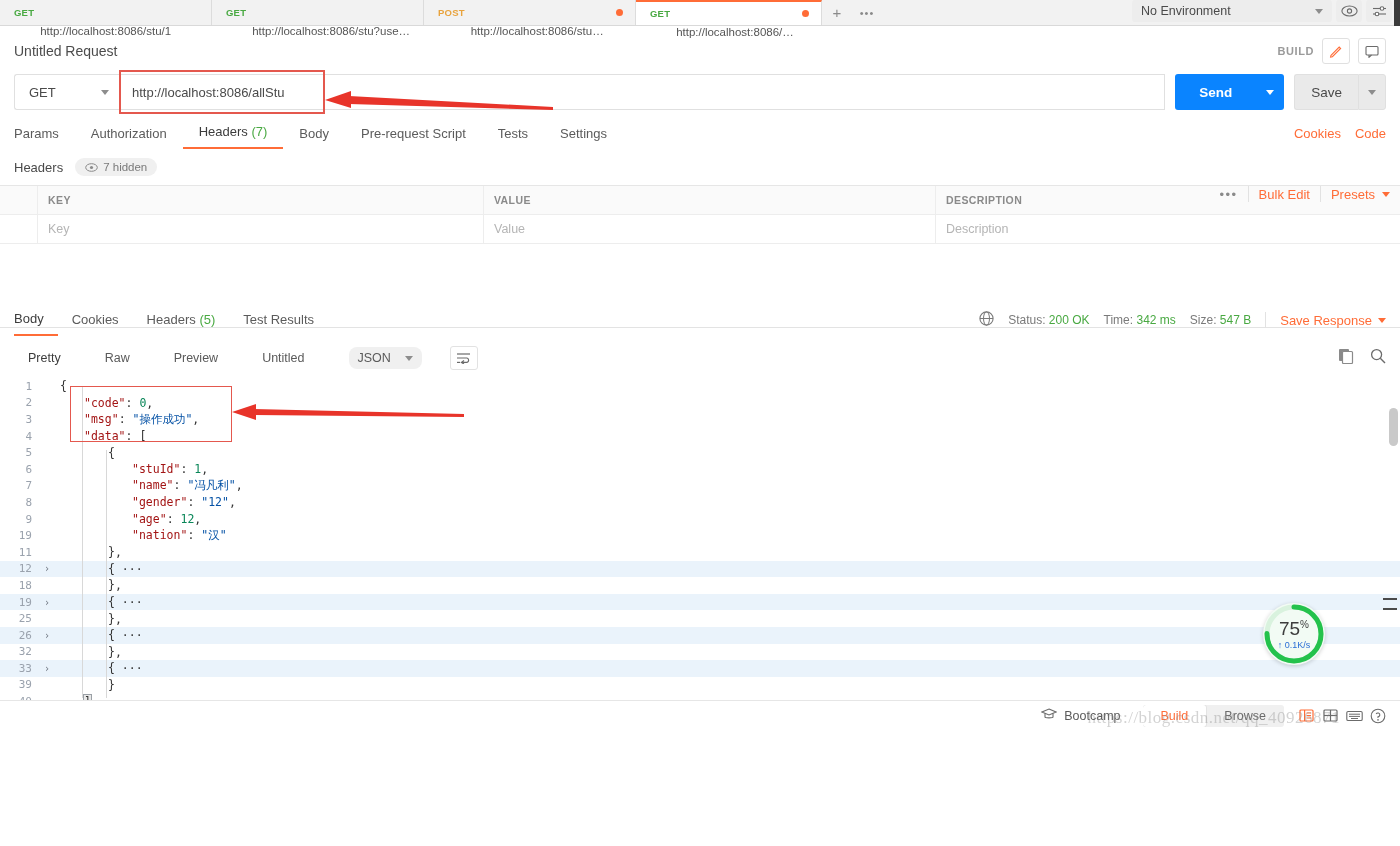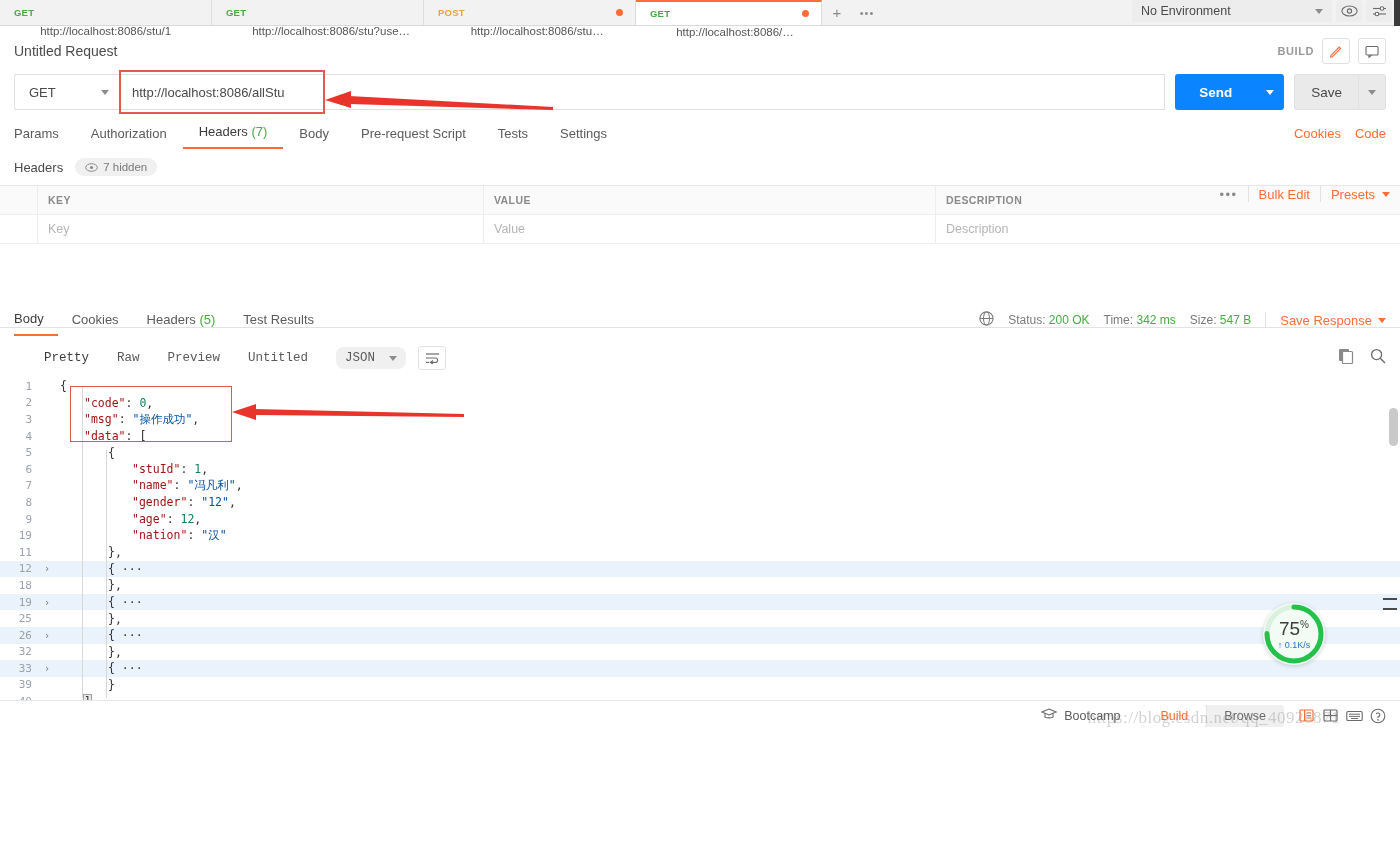--- a/index.html
+++ b/index.html
@@ -172,21 +172,21 @@
   .retab { font-size: 13px; color: #5b5b5b; padding: 0 14px 8px 14px; cursor:pointer; white-space:nowrap; }
   .retab:first-child { padding-left: 0; }
   .retab.active { color:#3c3c3c; border-bottom: 2px solid #ff6c37; }
   .retab .cnt { color:#49a942; }
   .resp-meta { margin-left:auto; display:flex; align-items:center; gap: 14px; font-size: 12px; color:#7a7a7a; padding-bottom: 6px; }
   .resp-meta b { font-weight: normal; color:#49a942; }
   .meta-sep { width:1px; height:16px; background:#e2e2e2; }
   .save-resp { color:#ff6c37; font-size:13px; display:flex; align-items:center; gap:6px; cursor:pointer; }
 
   
-  .body-toolbar { display:flex; align-items:center; gap: 0; padding: 6px 14px 8px 30px; position: relative; font-family: Liberation Mono, monospace; }
+  .body-toolbar { display:flex; align-items:center; gap: 16px; padding: 6px 14px 8px 14px; position: relative; }
   .vtab { font-size: 12.5px; color:#5a5a5a; padding: 4px 14px; cursor:pointer; }
   .vtab.active { color:#3c3c3c; }
   .fmt-select {
     display:flex; align-items:center; justify-content:space-between; gap: 14px;
     background:#f0f0f0; border-radius:8px; padding: 4px 9px;
     font-size: 12.5px; color:#5a5a5a; margin-left: 14px; cursor:pointer;
   }
   .wrap-btn {
     width: 28px; height: 24px; border:1px solid #e2e2e2; border-radius:3px;
     display:flex;align-items:center;justify-content:center; margin-left: 12px; cursor:pointer; color:#6b6b6b;

